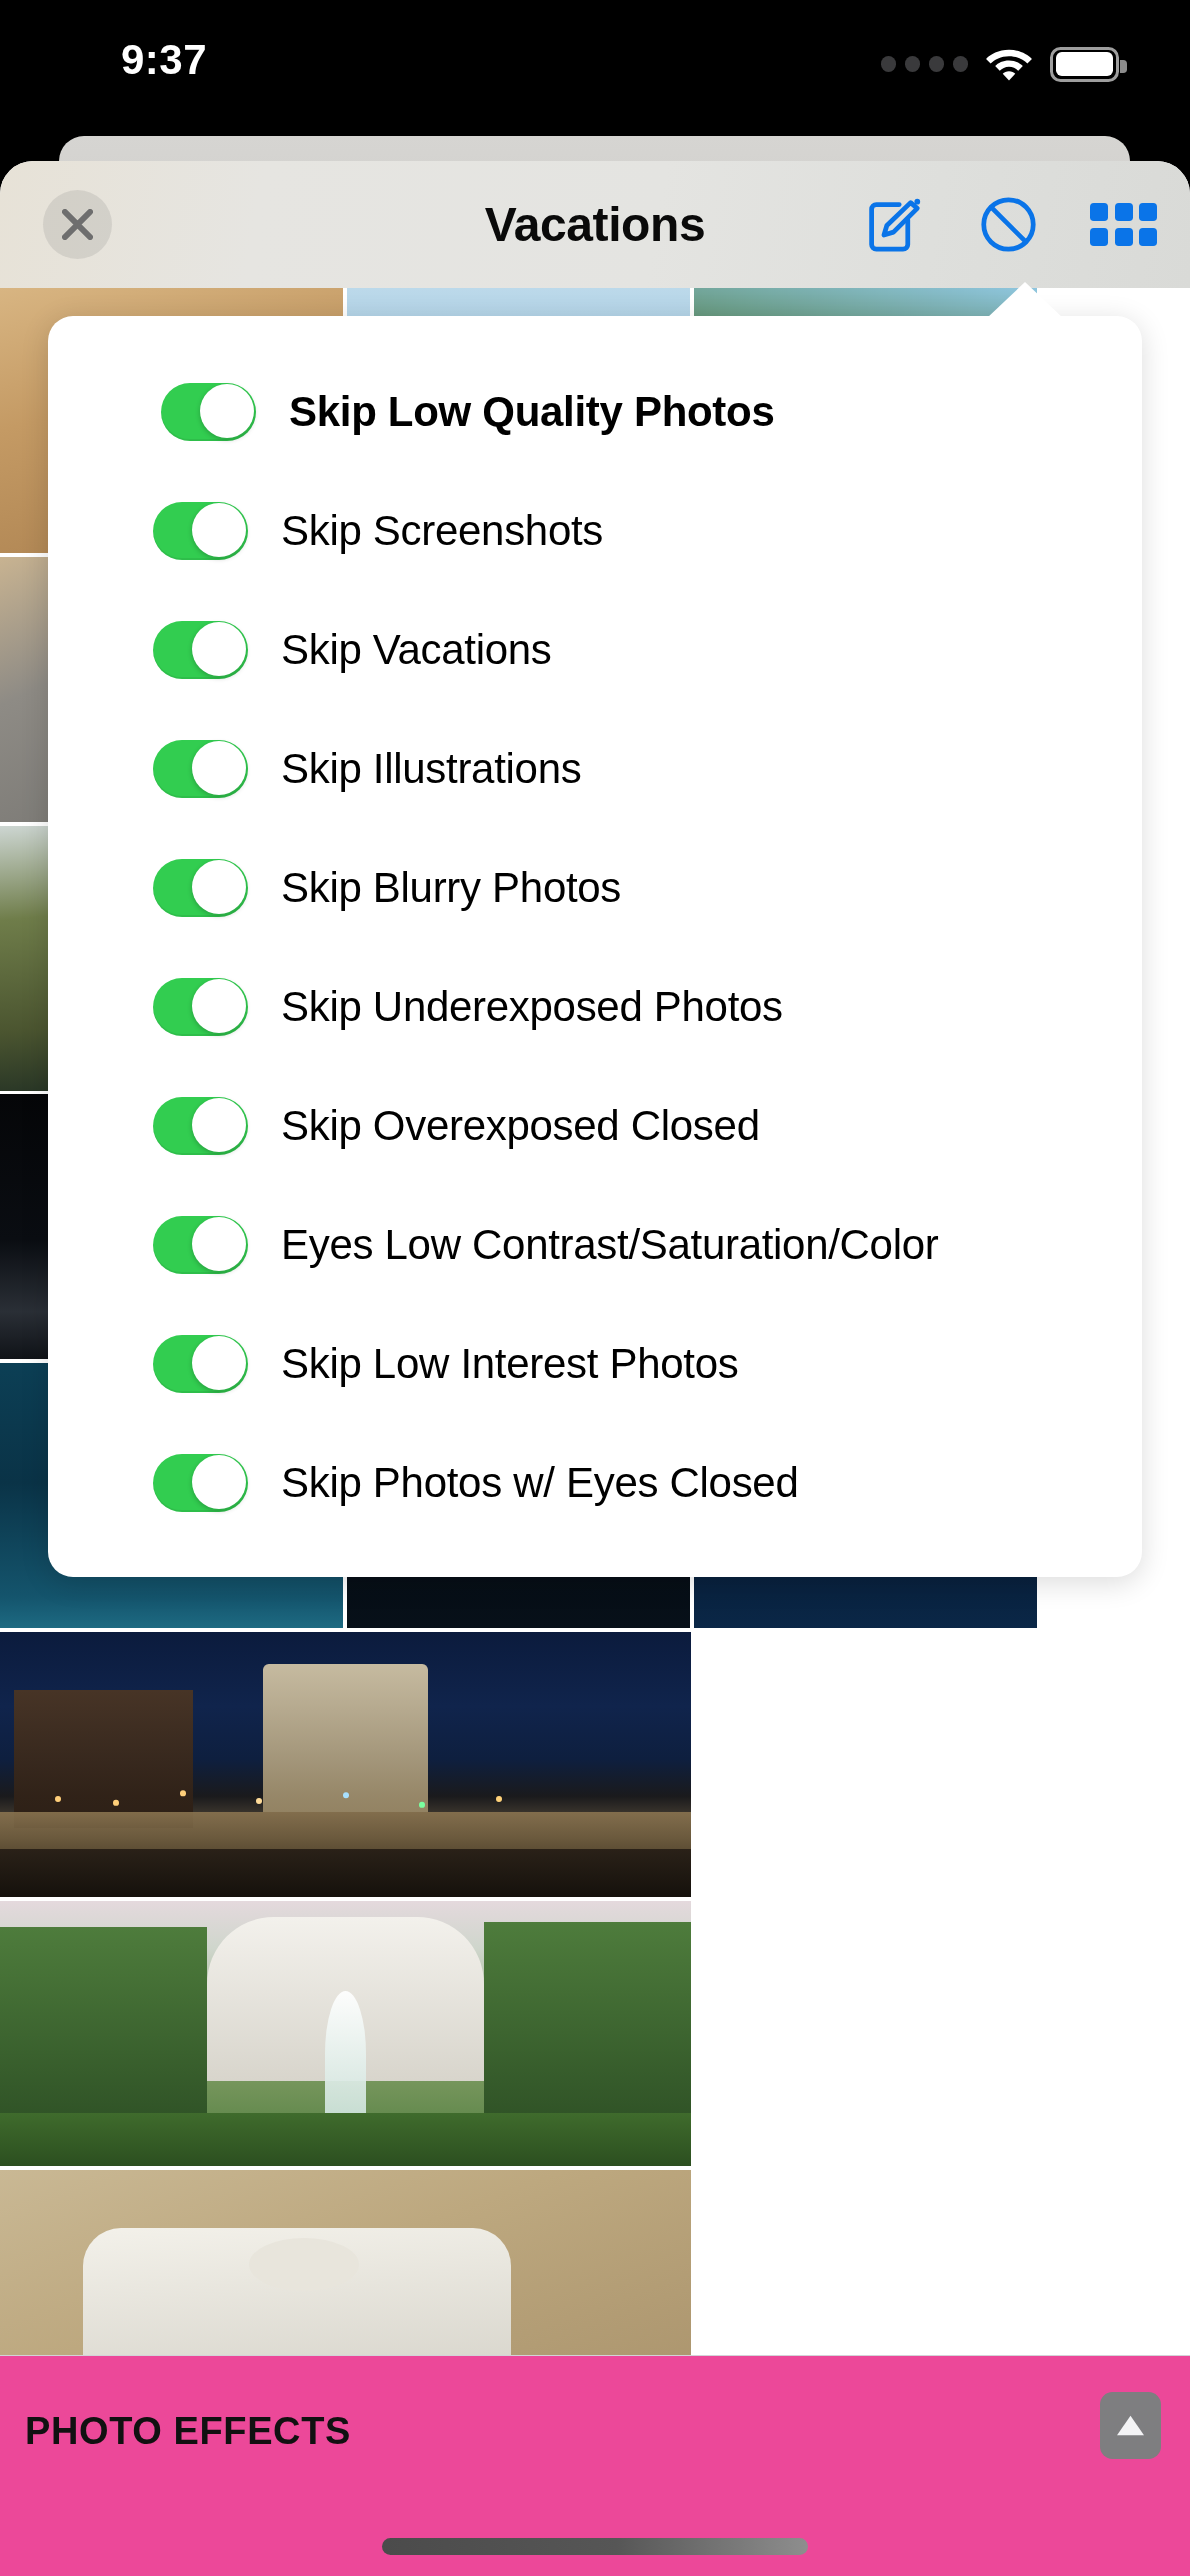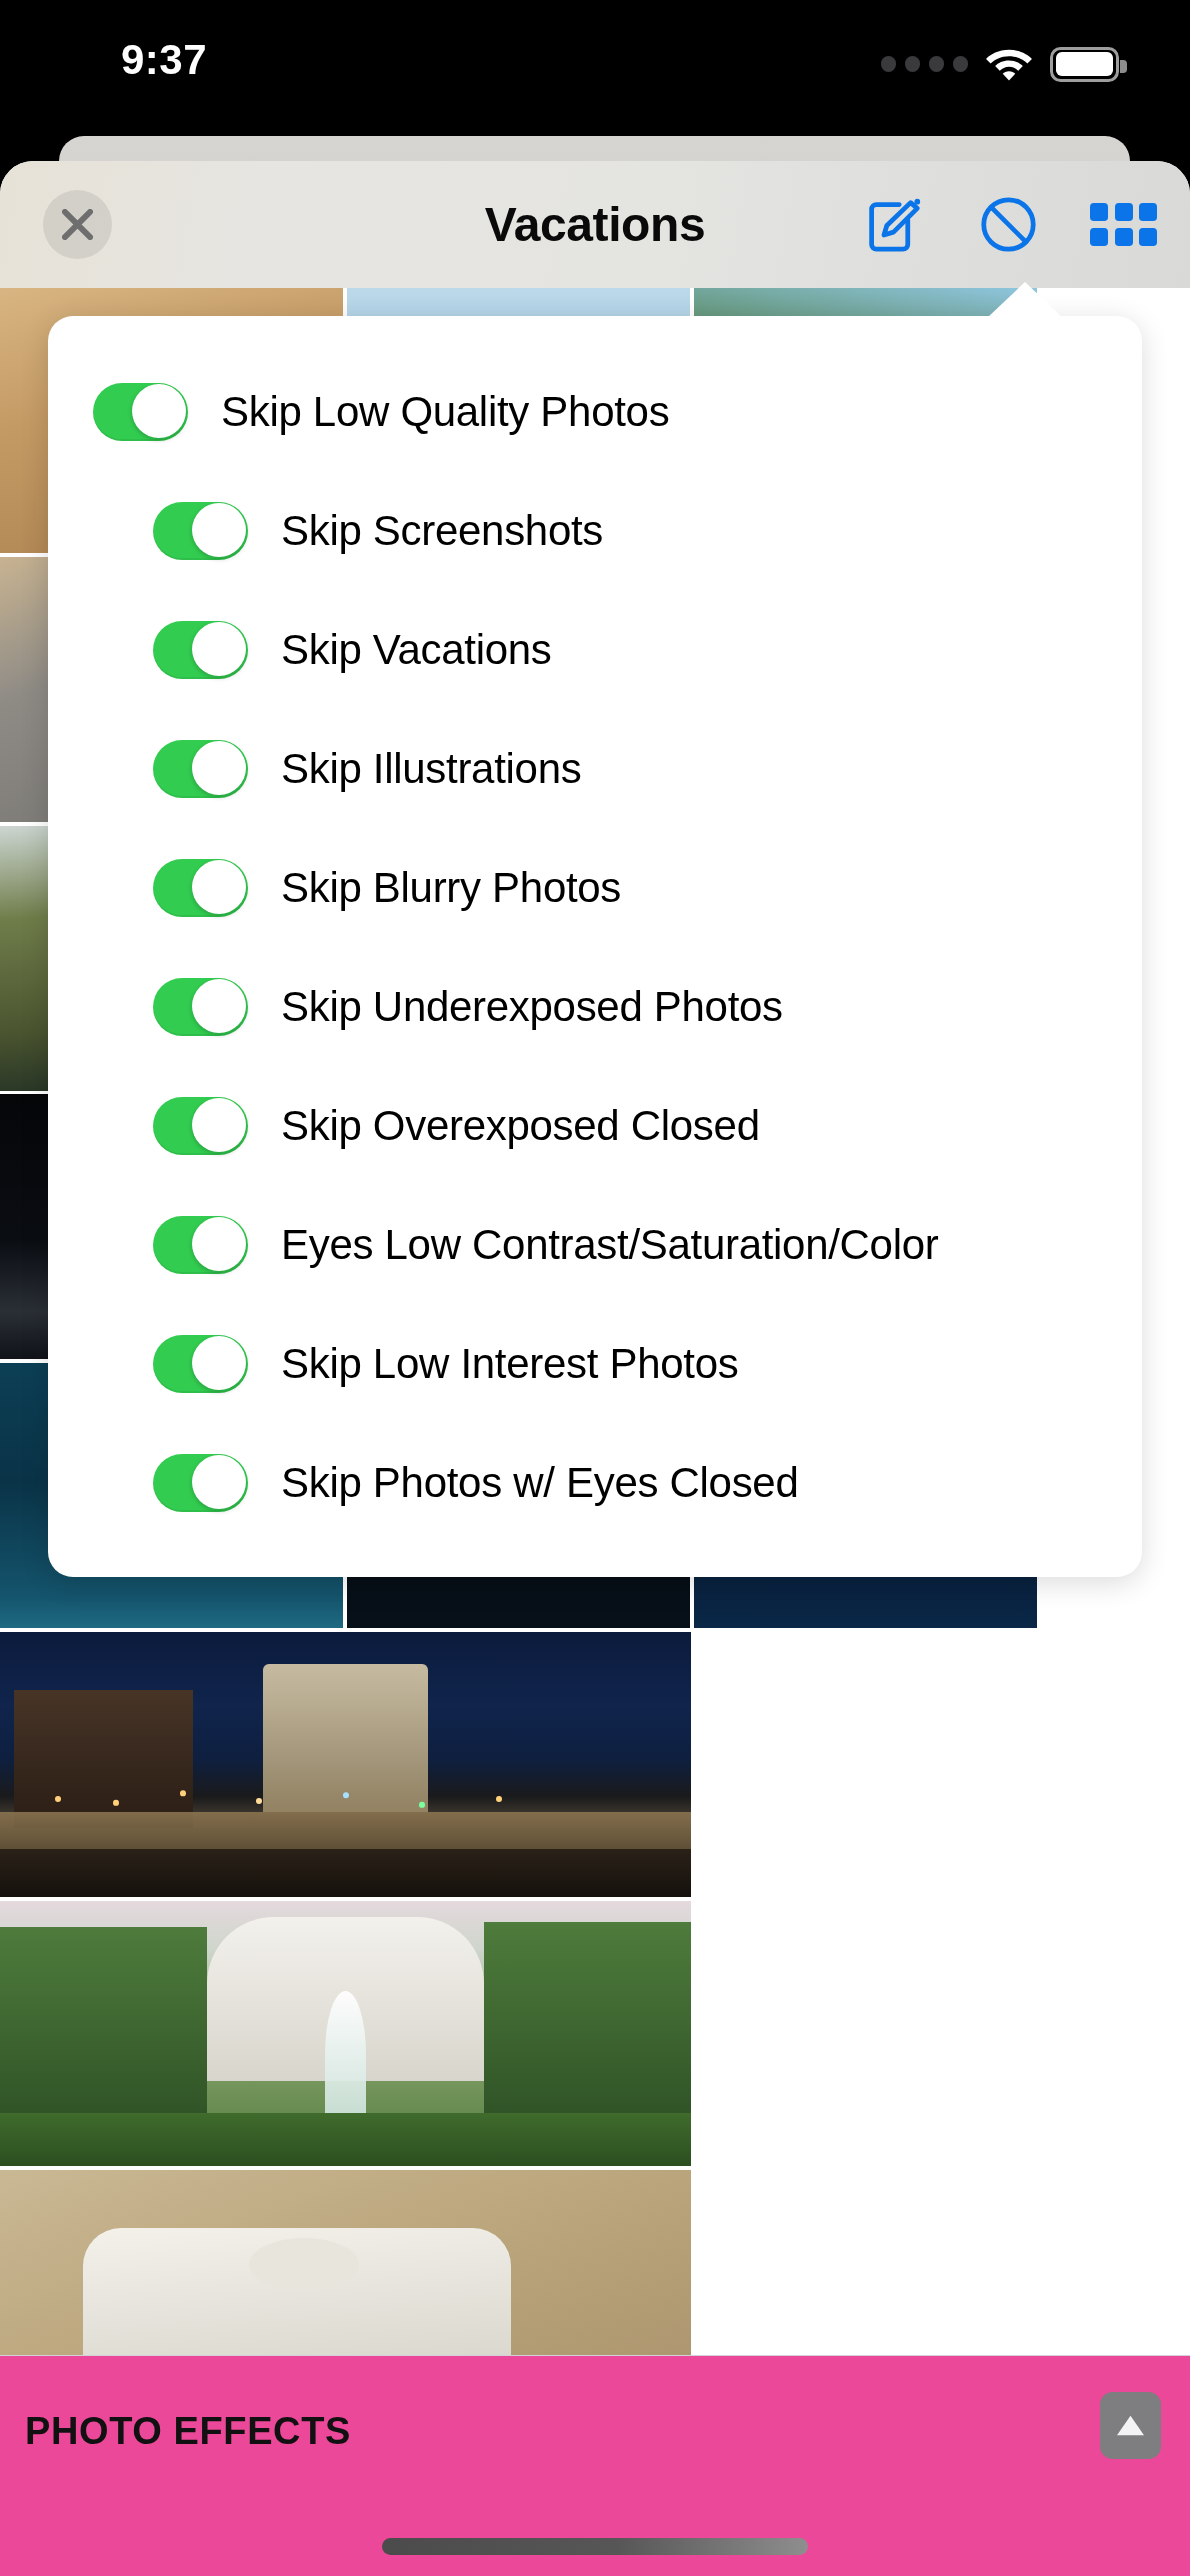--- a/index.html
+++ b/index.html
@@ -226,21 +226,21 @@
     background: #ffffff;
     border-radius: 25px;
     padding: 36px 0 35px 0;
     box-shadow: 0 5.8px 29px rgba(0,0,0,0.14);
   }
   .opt-row {
     display: flex;
     align-items: center;
     height: 119px;
   }
-  .opt-row.first { padding-left: 45px; }
+  .opt-row.first { padding-left: 113px; font-weight: bold; }
   .opt-row.indented { padding-left: 105px; text-align: right; }
   .switch {
     position: relative;
     width: 95px;
     height: 58px;
     border-radius: 29px;
     flex: 0 0 auto;
     background: #32cd50;
     box-shadow: inset 0 -1.9px 0 rgba(0,0,0,0.07);
   }

